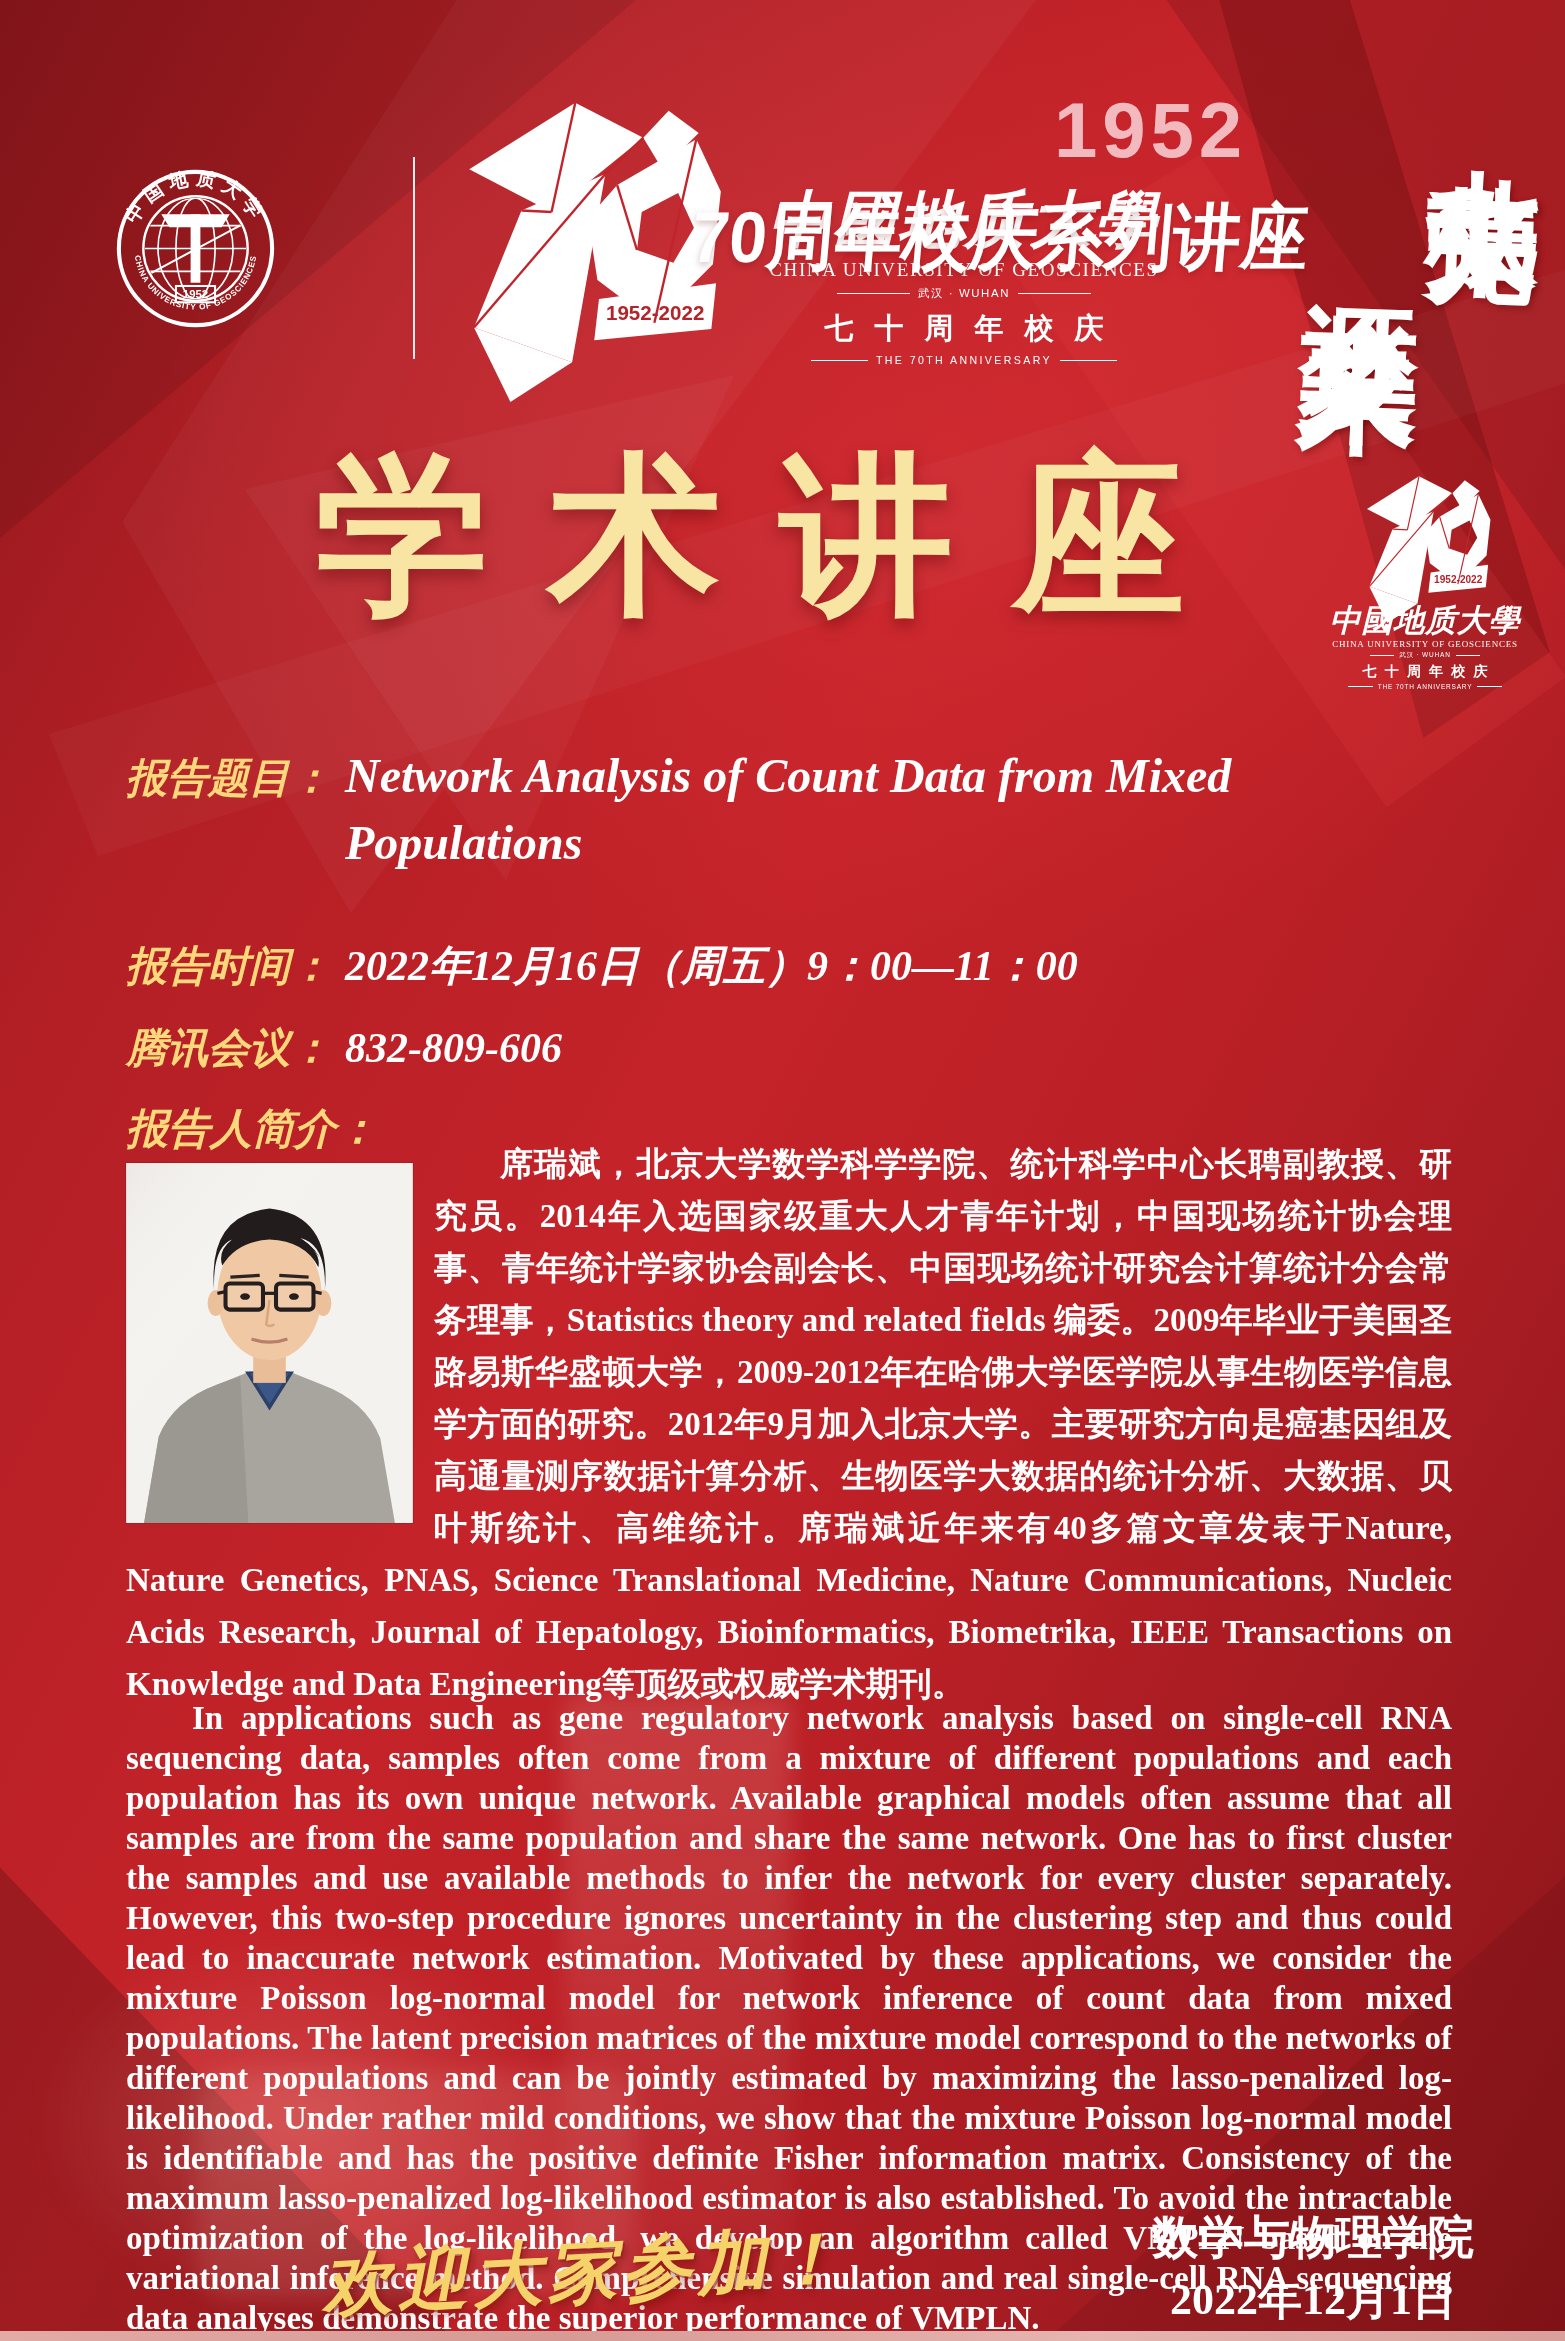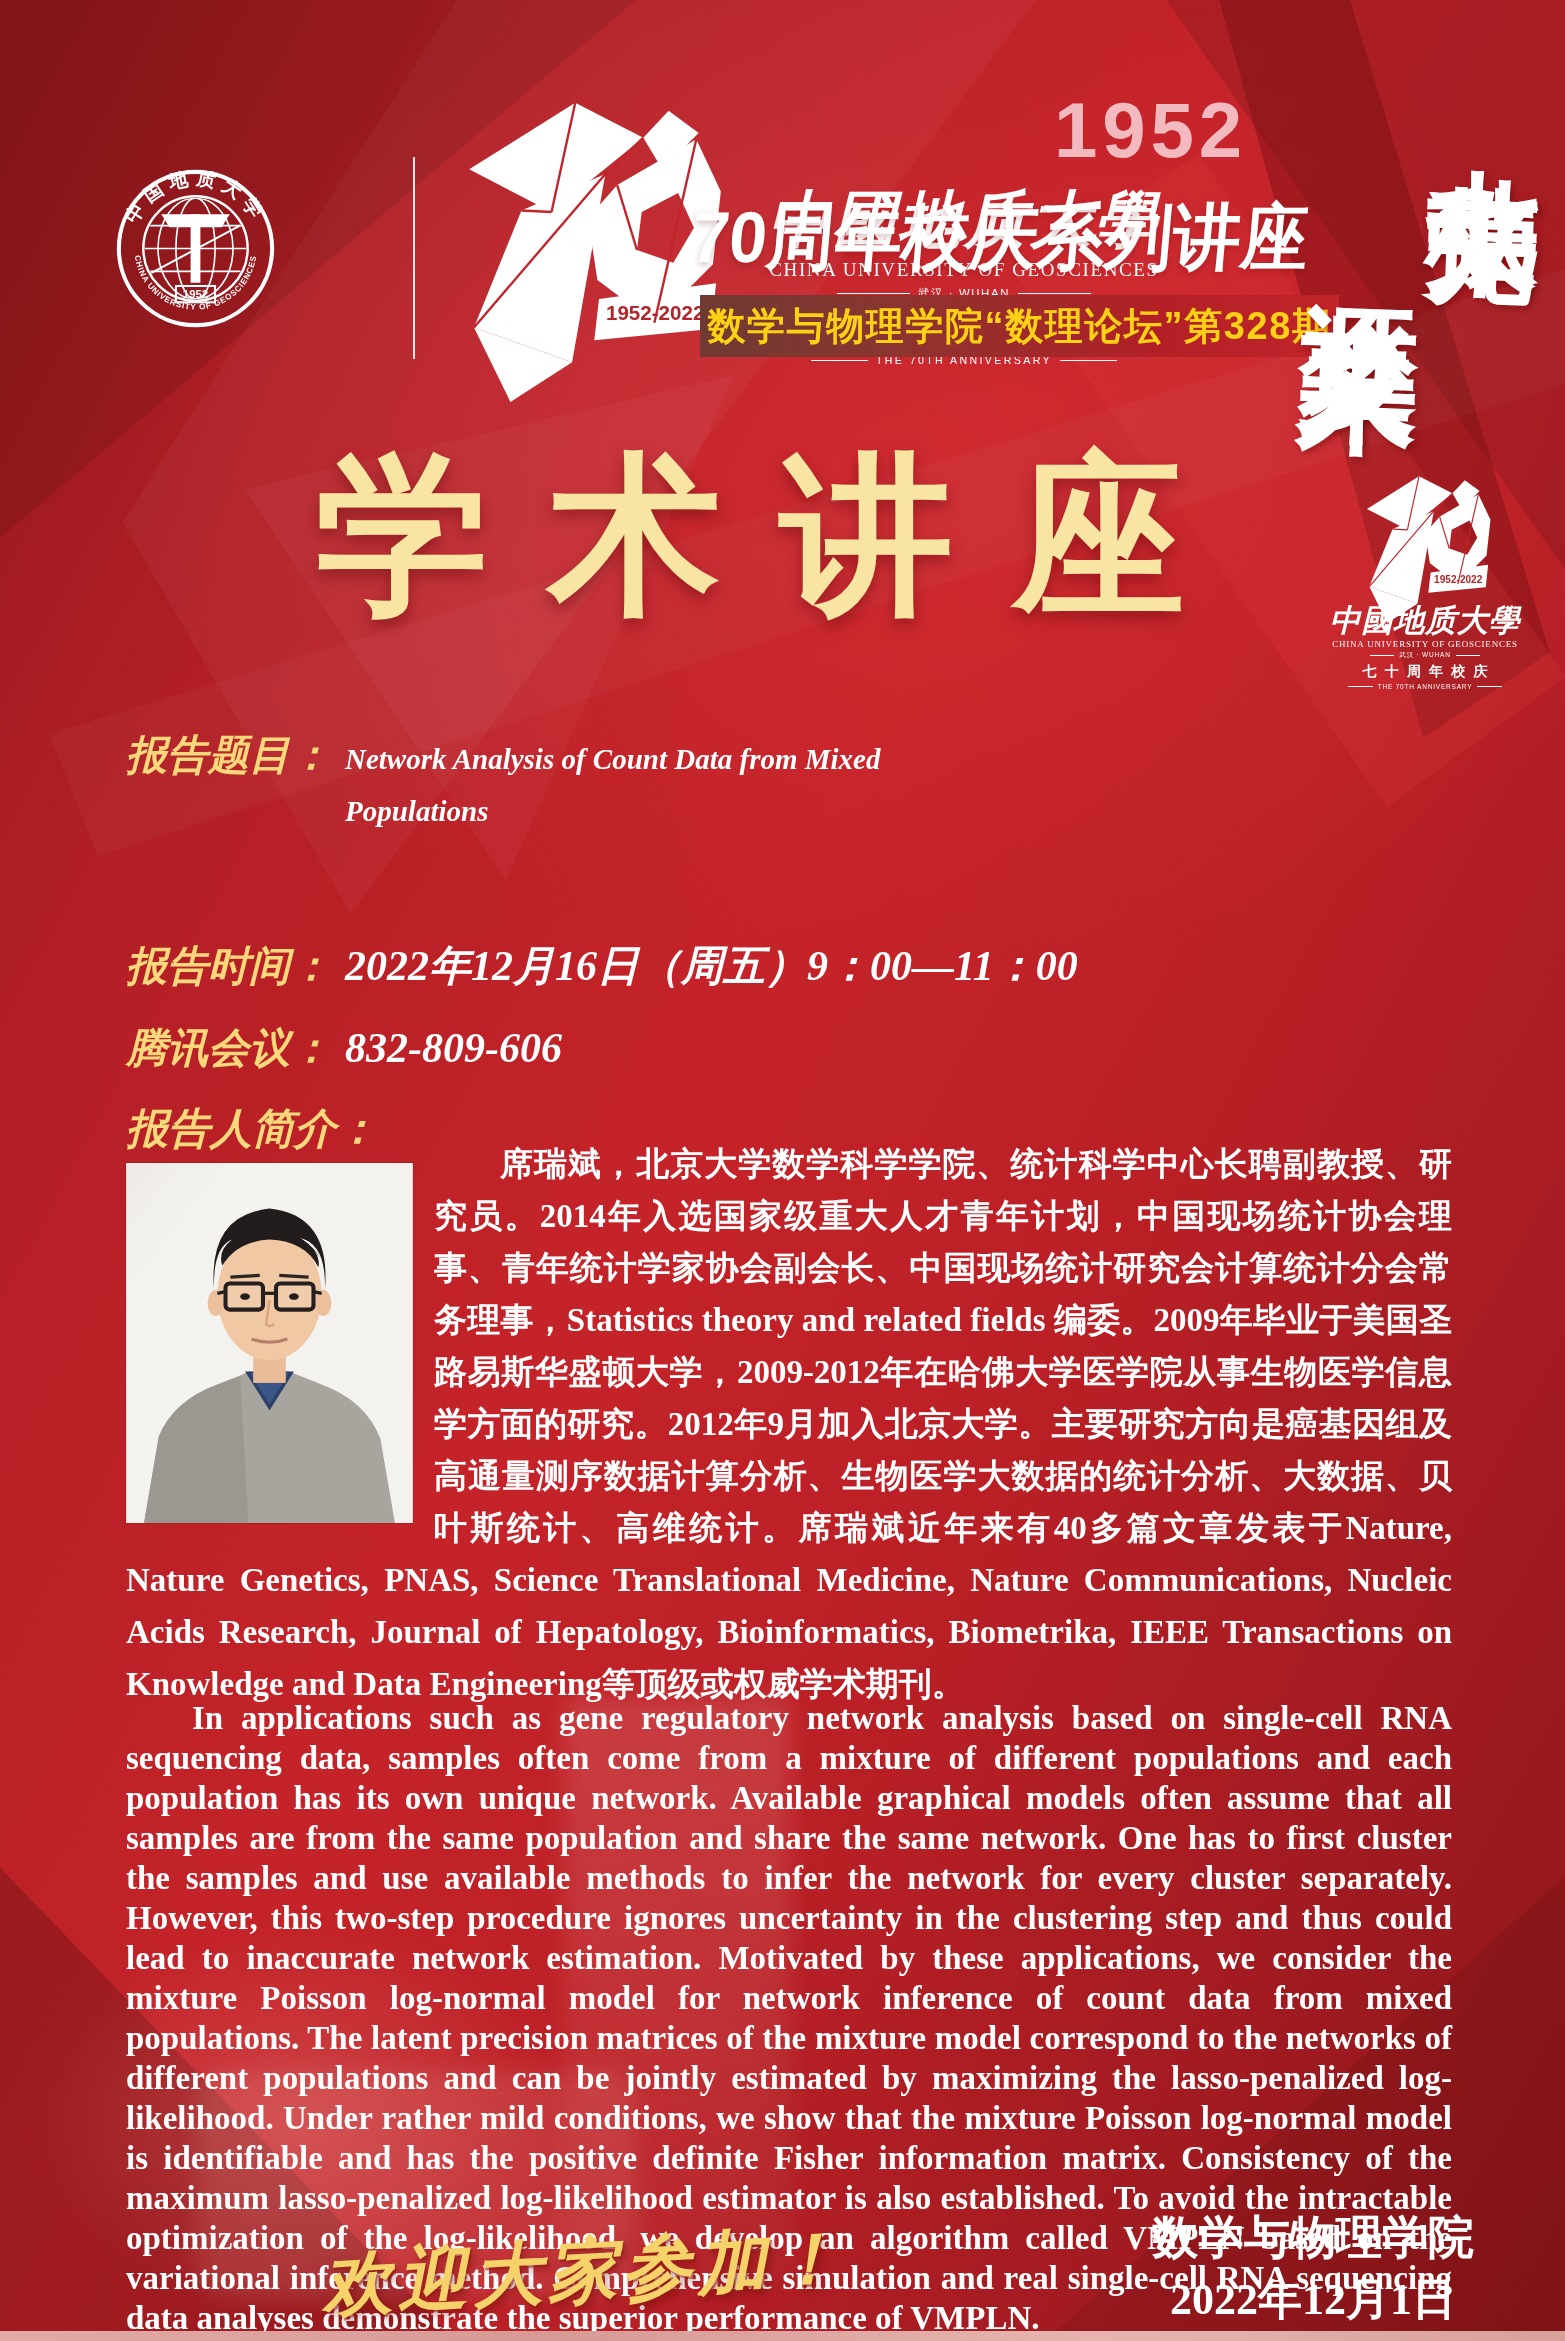--- a/index.html
+++ b/index.html
@@ -58,21 +58,21 @@
   .main-title{
     position:absolute;left:316px;top:440px;
     font-size:173px;font-weight:900;color:#f8e5a4;line-height:1.1;white-space:nowrap;
     letter-spacing:59px;text-shadow:0 6.5px 14.7px rgba(80,0,0,.40);
   }
 
   
   .info{position:absolute;left:126px;width:1337px;color:#fff;}
   .info-row{display:flex;align-items:baseline;font-style:italic;}
   .info-label{flex:0 0 219px;font-size:41px;font-weight:800;color:#fbd87b;white-space:nowrap;}
-  .info-value-en{font-family:"Liberation Serif","DejaVu Serif",serif;font-size:29px;font-weight:700;white-space:nowrap;}
+  .info-value-en{font-family:"Liberation Serif","DejaVu Serif",serif;font-size:48px;font-weight:700;white-space:nowrap;margin-top:20px;}
   .info-value-cn{font-size:41px;font-weight:800;white-space:nowrap;}
   .info-value-serif{font-family:"Liberation Serif","DejaVu Serif",serif;font-size:42px;font-weight:700;white-space:nowrap;}
   .row-topic{top:728px;}
   .row-topic2{top:795px;padding-left:219px;}
   .row-speaker{top:855px;}
   .row-time{top:938px;}
   .row-meeting{top:1021px;}
   .row-biohead{top:1101px;}
   .section-label{font-size:42px;font-weight:800;color:#fbd87b;white-space:nowrap;}
 
@@ -192,21 +192,20 @@
     <div class="univ-en">CHINA UNIVERSITY OF GEOSCIENCES</div>
     <div class="rule-line">武汉 · WUHAN</div>
     <div class="univ-anniv">七十周年校庆</div>
     <div class="rule-line small">THE 70TH ANNIVERSARY</div>
   </div>
 
   <div class="year-pink year-1952">1952</div>
 
   <div class="series-title">70周年校庆系列讲座</div>
 
-  <div class="series-banner">数学与物理学院“数理论坛”第328期</div>
 
   <div class="slogan slogan-right">七秩荣光</div>
   <div class="slogan slogan-left">逐梦未来</div>
 
   <svg class="logo70-small" viewBox="0 0 340 400">
     <use href="#logo70-sym" width="340" height="400"></use>
   </svg>
 
   <div class="univ-block small" style="position:absolute;">
     <div class="univ-cn">中國地质大學</div>

